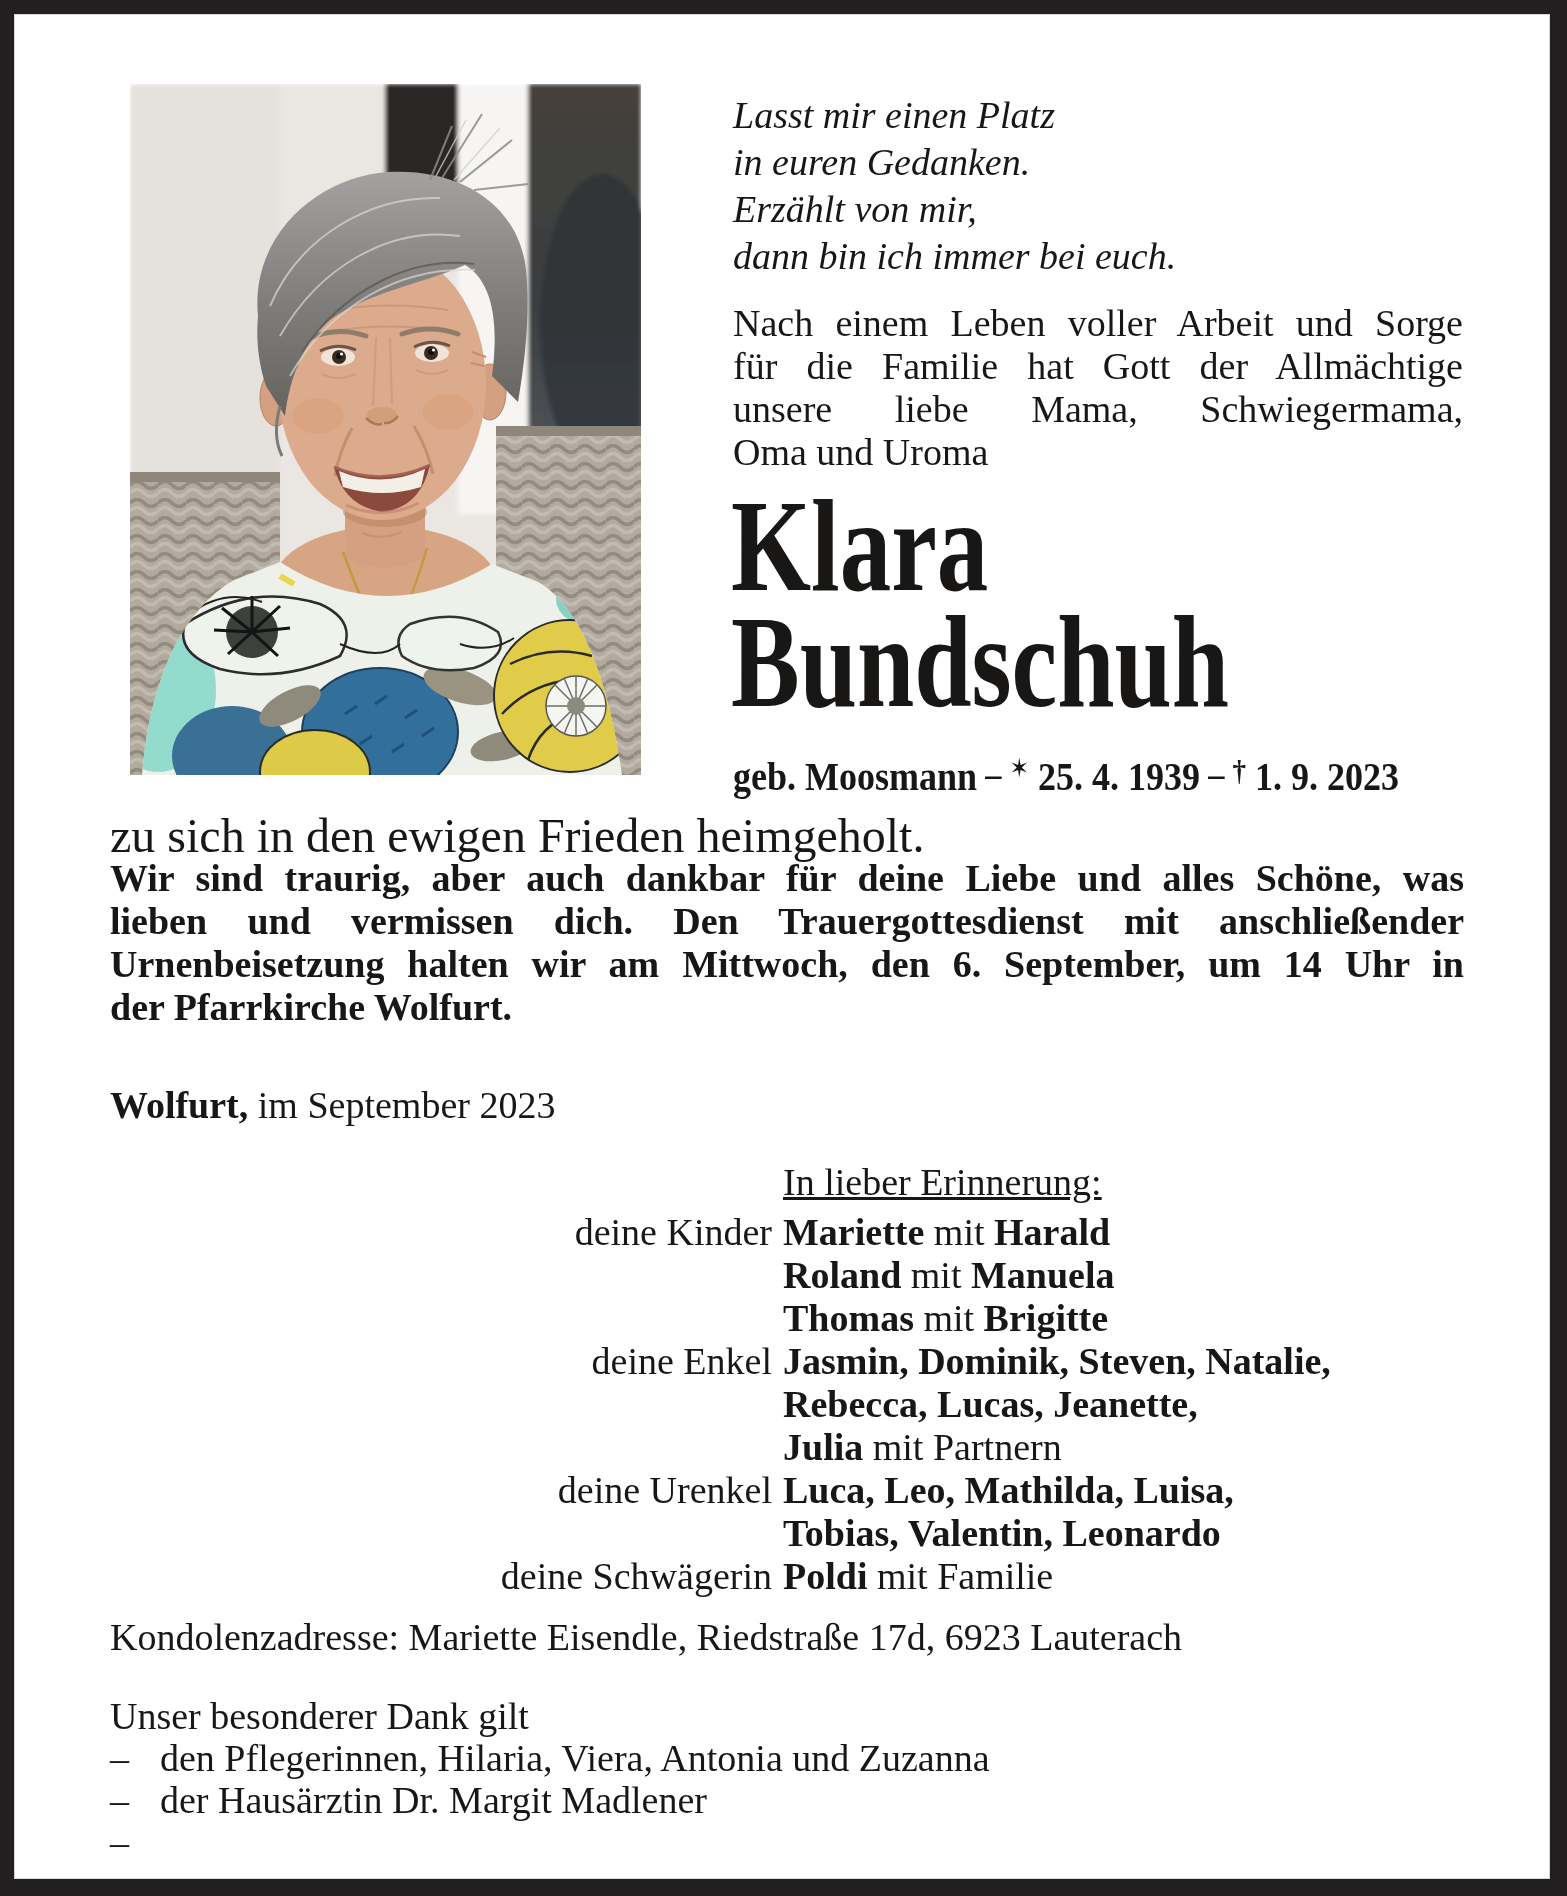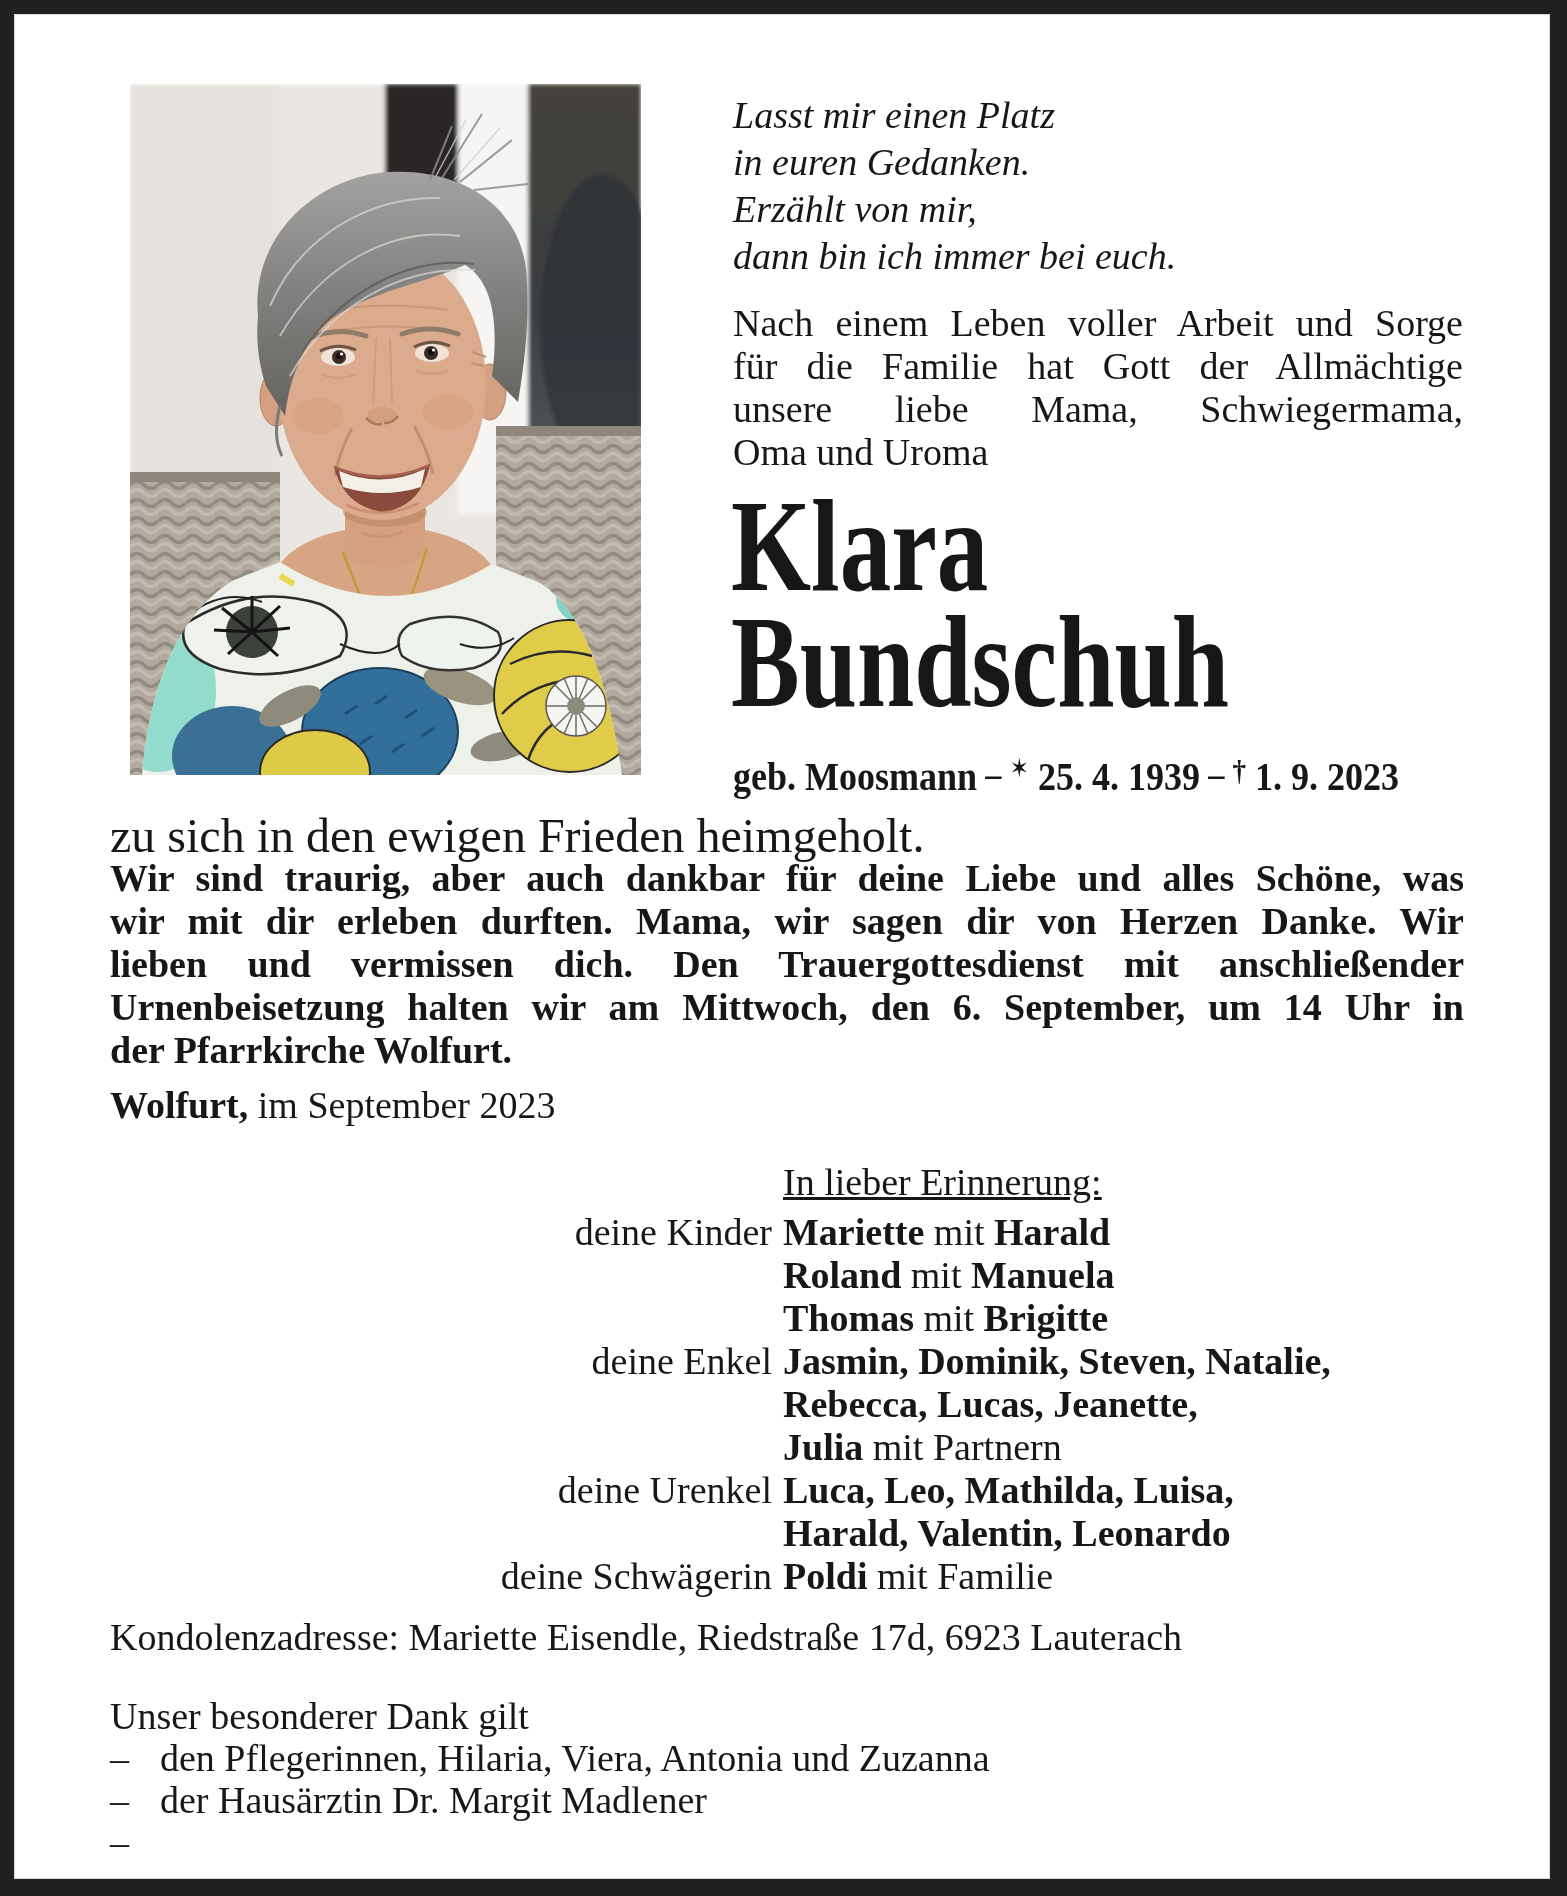--- a/index.html
+++ b/index.html
@@ -198,21 +198,20 @@
     <div>Oma und Uroma</div>
   </div>
 
 <h1 class="abs name"><span>Klara</span><br><span>Bundschuh</span></h1>
 
 <div class="abs dates"><span>geb. Moosmann</span><span class="dash"> – </span><span class="sym">✶</span><span> 25. 4. 1939</span><span class="dash"> – </span><span class="dag">†</span><span> 1. 9. 2023</span></div>
 
 <div class="abs p1">zu sich in den ewigen Frieden heimgeholt.</div>
 <div class="abs p2">
     <div class="jline">Wir sind traurig, aber auch dankbar für deine Liebe und alles Schöne, was</div>
-    <div class="jline">wir mit dir erleben durften. Mama, wir sagen dir von Herzen Danke. Wir</div>
     <div class="jline">lieben und vermissen dich. Den Trauergottesdienst mit anschließender</div>
     <div class="jline">Urnenbeisetzung halten wir am Mittwoch, den 6. September, um 14 Uhr in</div>
     <div>der Pfarrkirche Wolfurt.</div>
   </div>
 
 <div class="abs place"><span class="b">Wolfurt,</span><span> im September 2023</span></div>
 
 <div class="abs memorial">
   <div class="mem-heading">In lieber Erinnerung:</div>
   <div id="mem-rows">
@@ -239,21 +238,21 @@
       <div class="mem-row">
         <div class="mem-label"></div>
         <div class="mem-value"><span class="b">Julia</span><span> mit Partnern</span></div>
       </div>
       <div class="mem-row">
         <div class="mem-label">deine Urenkel</div>
         <div class="mem-value"><span class="b">Luca, Leo, Mathilda, Luisa,</span></div>
       </div>
       <div class="mem-row">
         <div class="mem-label"></div>
-        <div class="mem-value"><span class="b">Harald, Valentin, Leonardo</span></div>
+        <div class="mem-value"><span class="b">Tobias, Valentin, Leonardo</span></div>
       </div>
       <div class="mem-row">
         <div class="mem-label">deine Schwägerin</div>
         <div class="mem-value"><span class="b">Poldi</span><span> mit Familie</span></div>
       </div>
     </div>
 </div>
 
 <div class="abs kondolenz">Kondolenzadresse: Mariette Eisendle, Riedstraße 17d, 6923 Lauterach</div>
 

